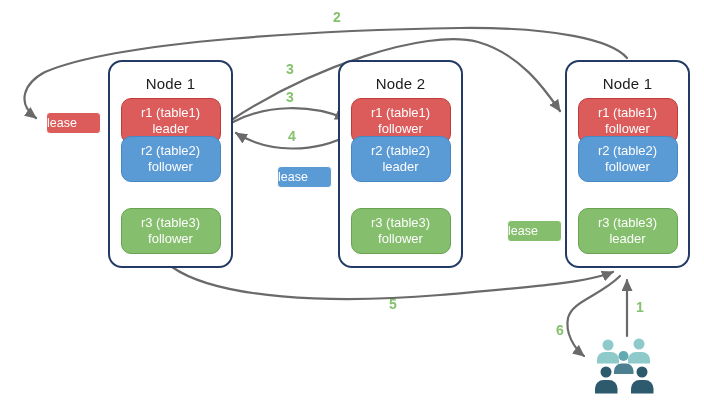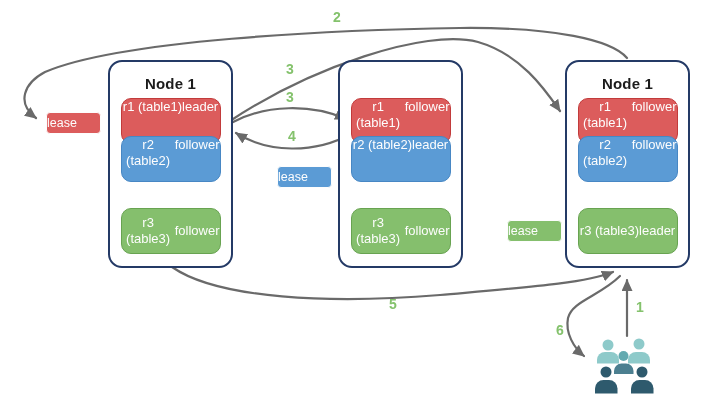--- a/index.html
+++ b/index.html
@@ -12,26 +12,26 @@
 
   .node{
     position:absolute;width:121px;height:204px;background:#fff;
     border:2px solid var(--node_border);border-radius:14px;
   }
   .node-1{left:108px;top:60px}
   .node-2{left:338px;top:60px}
   .node-3{left:565px;top:60px}
   .node-title{
     display:block;text-align:center;margin-top:13px;
-    font-weight:bold;font-size:15px;color:#1c1c1c;letter-spacing:.2px;
+    font-weight:normal;font-size:15px;color:#1c1c1c;letter-spacing:.2px;
   }
   .replica{
     position:absolute;left:50%;transform:translateX(-50%);
     width:100px;height:46px;border-radius:10px;border:1.5px solid;
-    color:#fdfdfd;text-align:center;display:flex;flex-direction:row;
+    color:#fdfdfd;text-align:center;display:flex;flex-direction:column;
     justify-content:center;font-size:13px;line-height:16px;box-sizing:border-box;
   }
   .pos-r1{top:36px}.pos-r2{top:74px}.pos-r3{top:146px}
 
   .red{background:var(--red_fill);border-color:var(--red_border);}
   .blue{background:var(--blue_fill);border-color:var(--blue_border);}
   .green{background:var(--green_fill);border-color:var(--green_border);align-items:center;}
 
   .lease{
     position:absolute;width:55px;height:22px;border-radius:4px;border:1.5px solid;
@@ -97,20 +97,21 @@
       <span>r2 (table2)</span>
       <span>follower</span>
     </div>
     <div class="replica pos-r3 green">
       <span>r3 (table3)</span>
       <span>follower</span>
     </div>
   </div>
 
   <div class="node node-2">
+    <span class="node-title">Node 2</span>
     <div class="replica pos-r1 red">
       <span>r1 (table1)</span>
       <span>follower</span>
     </div>
     <div class="replica pos-r2 blue">
       <span>r2 (table2)</span>
       <span>leader</span>
     </div>
     <div class="replica pos-r3 green">
       <span>r3 (table3)</span>

